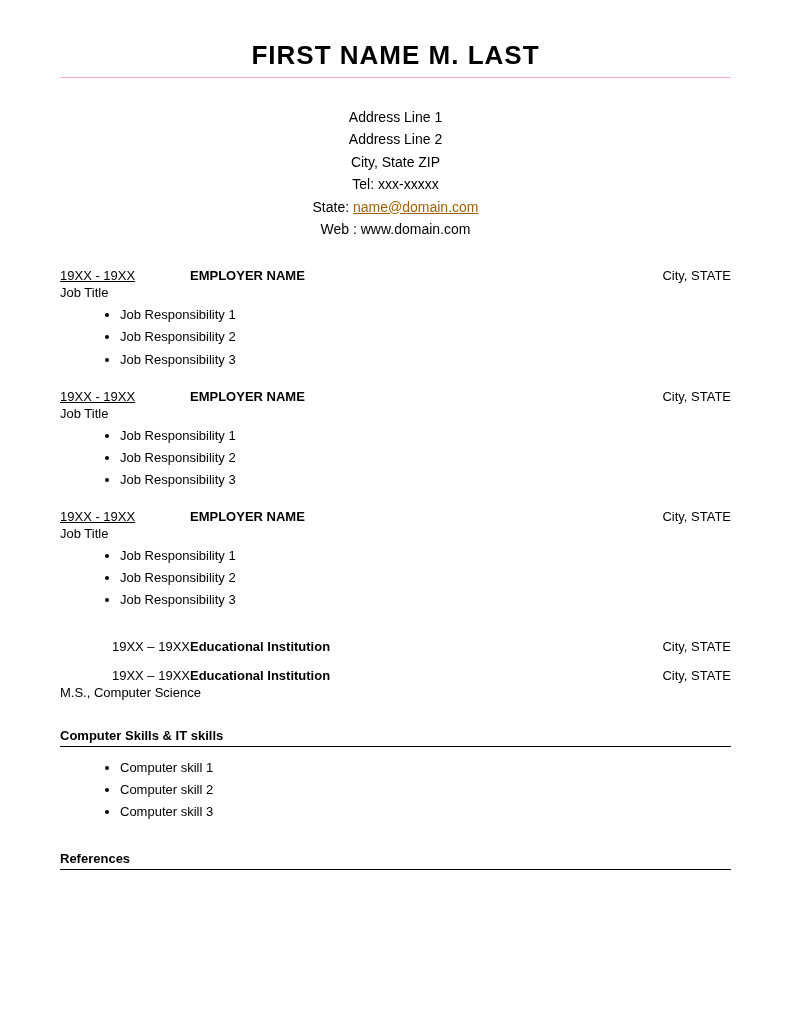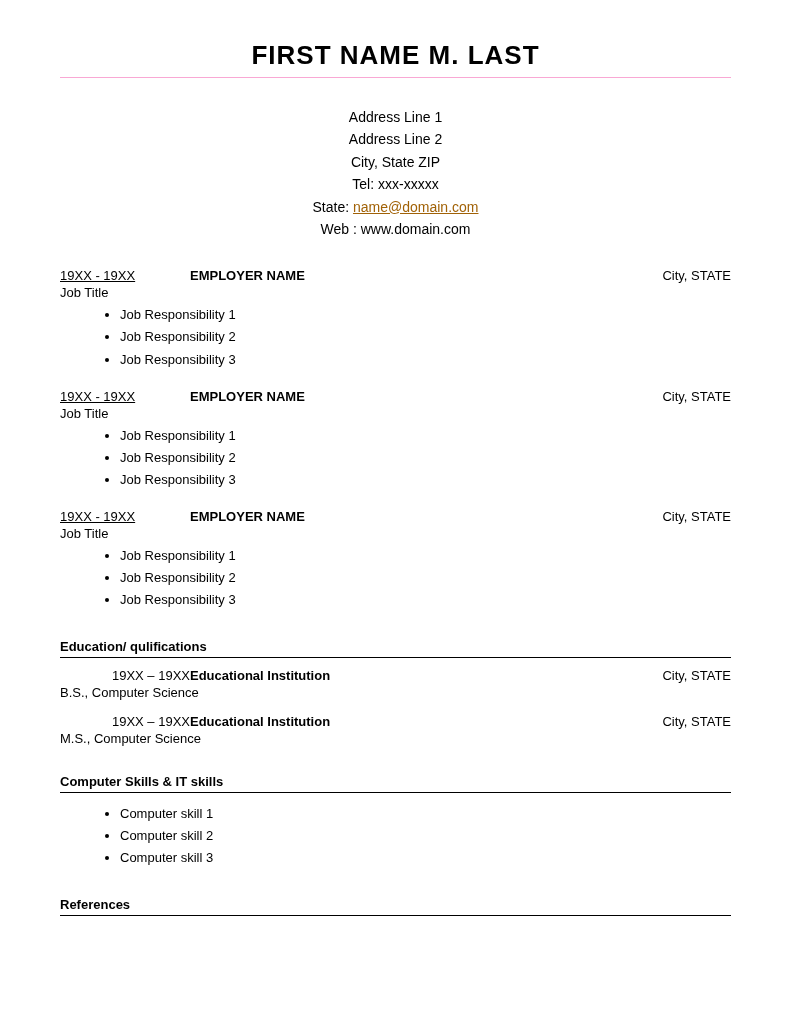--- a/index.html
+++ b/index.html
@@ -190,29 +190,27 @@
       <div class="job-title">Job Title</div>
       <ul class="job-responsibilities">
         <li>Job Responsibility 1</li>
         <li>Job Responsibility 2</li>
         <li>Job Responsibility 3</li>
       </ul>
     </div>
   </div>
 
   <div class="section">
-    <div class="section-title">Education/ qulifications</div>
 
     <div class="edu-entry">
       <div class="edu-header">
         <span class="edu-dates">19XX – 19XX</span>
         <span class="edu-institution">Educational Institution</span>
         <span class="edu-location">City, STATE</span>
       </div>
-      <div class="edu-degree">B.S., Computer Science</div>
     </div>
 
     <div class="edu-entry">
       <div class="edu-header">
         <span class="edu-dates">19XX – 19XX</span>
         <span class="edu-institution">Educational Institution</span>
         <span class="edu-location">City, STATE</span>
       </div>
       <div class="edu-degree">M.S., Computer Science</div>
     </div>

